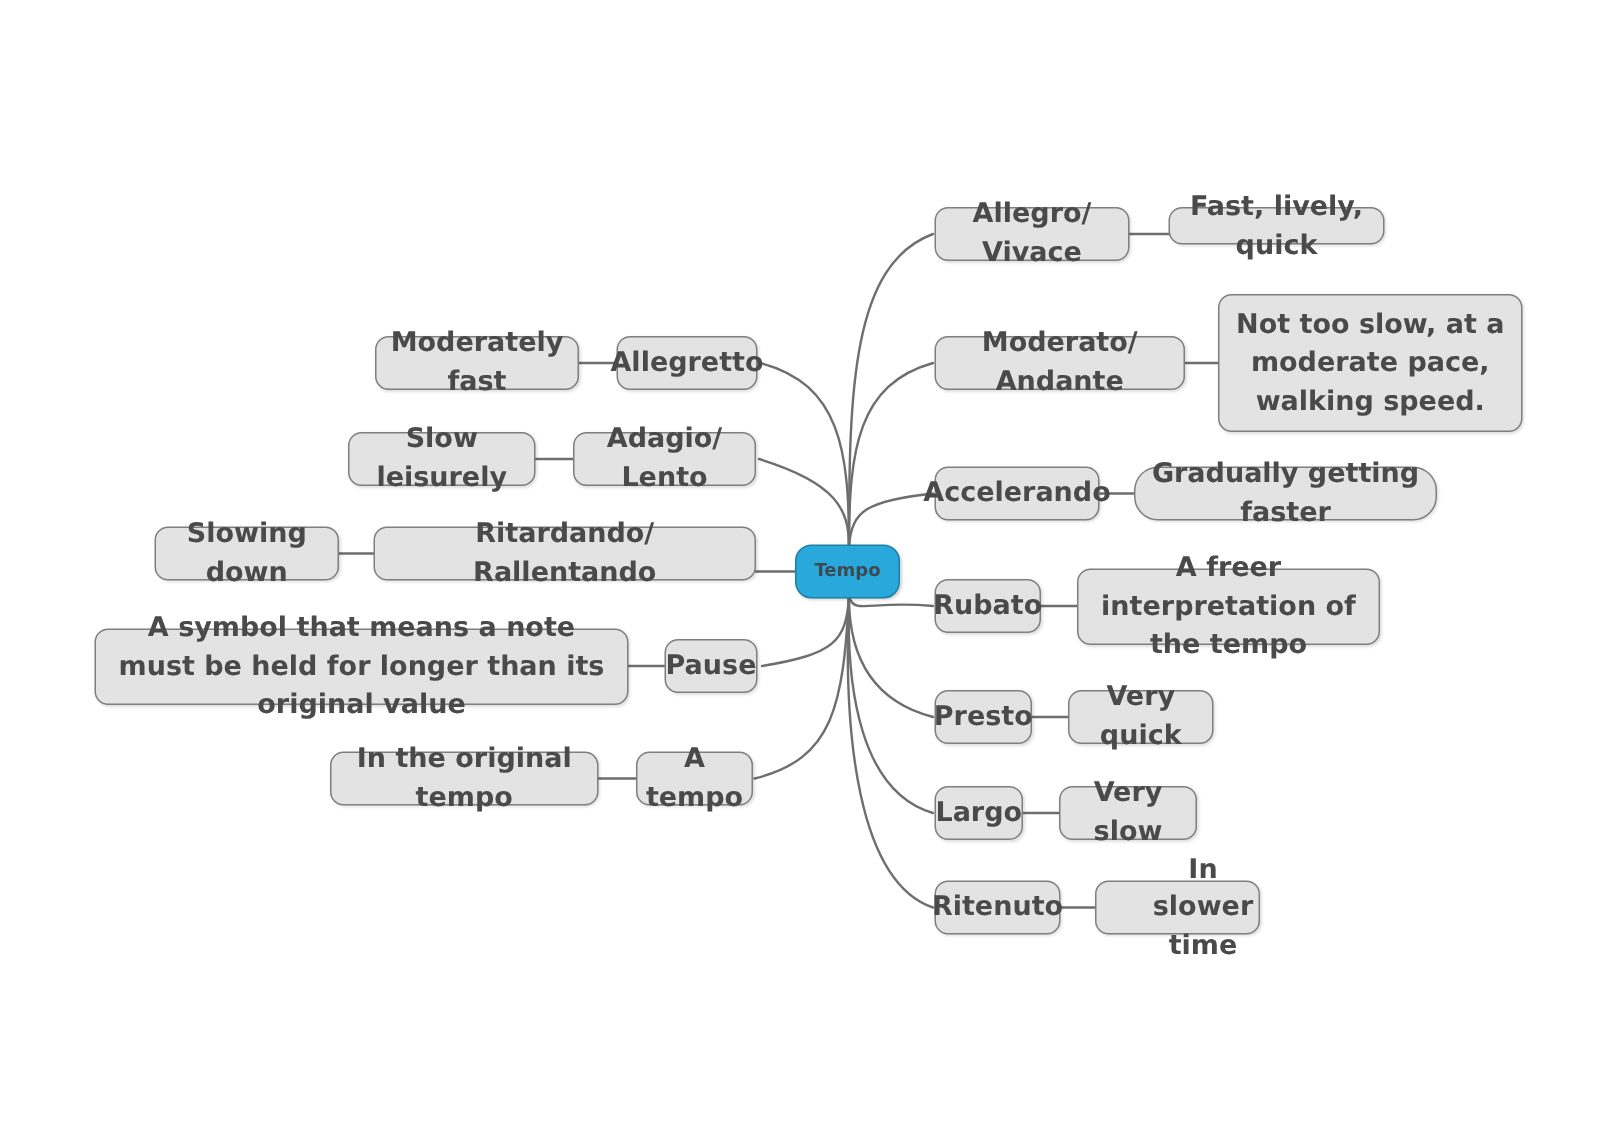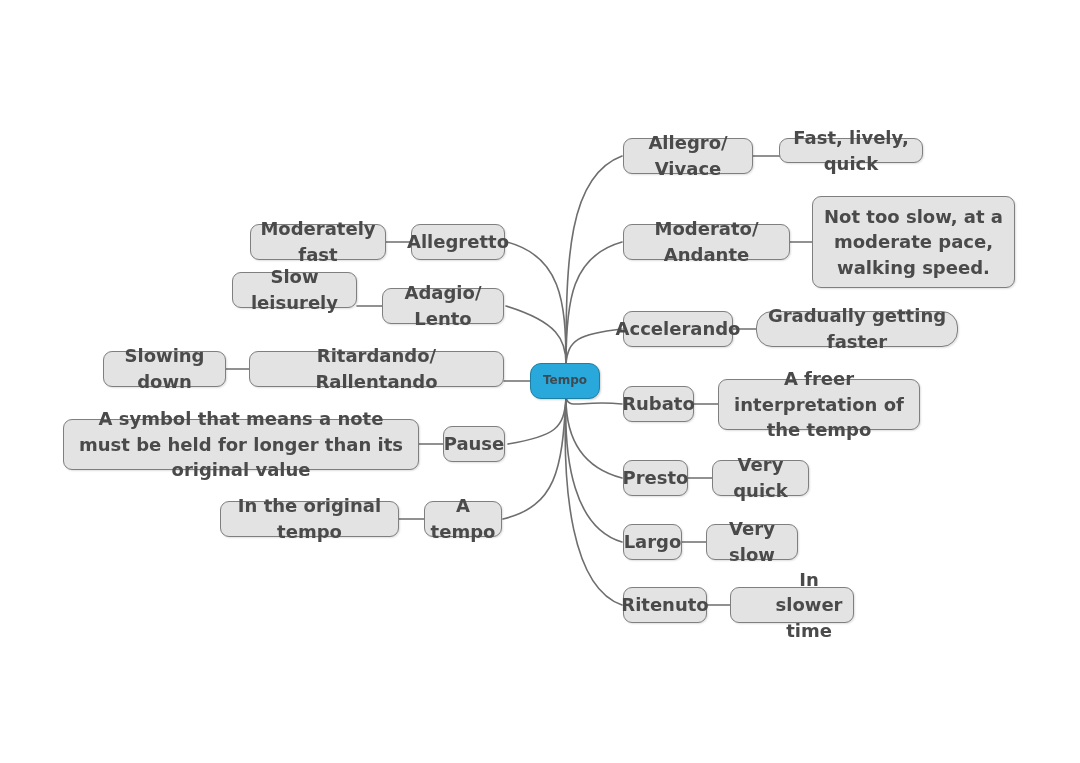--- a/index.html
+++ b/index.html
@@ -132,35 +132,35 @@
   <div class="node" style="left:623px; top:524px; width:59px; height:36px;">
     <span>Largo</span>
   </div>
   <div class="node" style="left:706px; top:524px; width:92px; height:36px;">
     <span>Very slow</span>
   </div>
 
   <div class="node" style="left:623px; top:587px; width:84px; height:36px;">
     <span>Ritenuto</span>
   </div>
-  <div class="node" style="left:730px; top:587px; width:124px; height:36px;padding-left:43px;">
+  <div class="node" style="left:730px; top:587px; width:110px; height:36px;padding-left:43px;">
     <span>In slower time</span>
   </div>
 
   <div class="node" style="left:411px; top:224px; width:94px; height:36px;">
     <span>Allegretto</span>
   </div>
   <div class="node" style="left:250px; top:224px; width:136px; height:36px;">
     <span>Moderately fast</span>
   </div>
 
   <div class="node" style="left:382px; top:288px; width:122px; height:36px;">
     <span>Adagio/ Lento</span>
   </div>
-  <div class="node" style="left:232px; top:272px; width:125px; height:36px;">
+  <div class="node" style="left:232px; top:288px; width:125px; height:36px;">
     <span>Slow leisurely</span>
   </div>
 
   <div class="node" style="left:249px; top:351px; width:255px; height:36px;">
     <span>Ritardando/ Rallentando</span>
   </div>
   <div class="node" style="left:103px; top:351px; width:123px; height:36px;">
     <span>Slowing down</span>
   </div>
 

